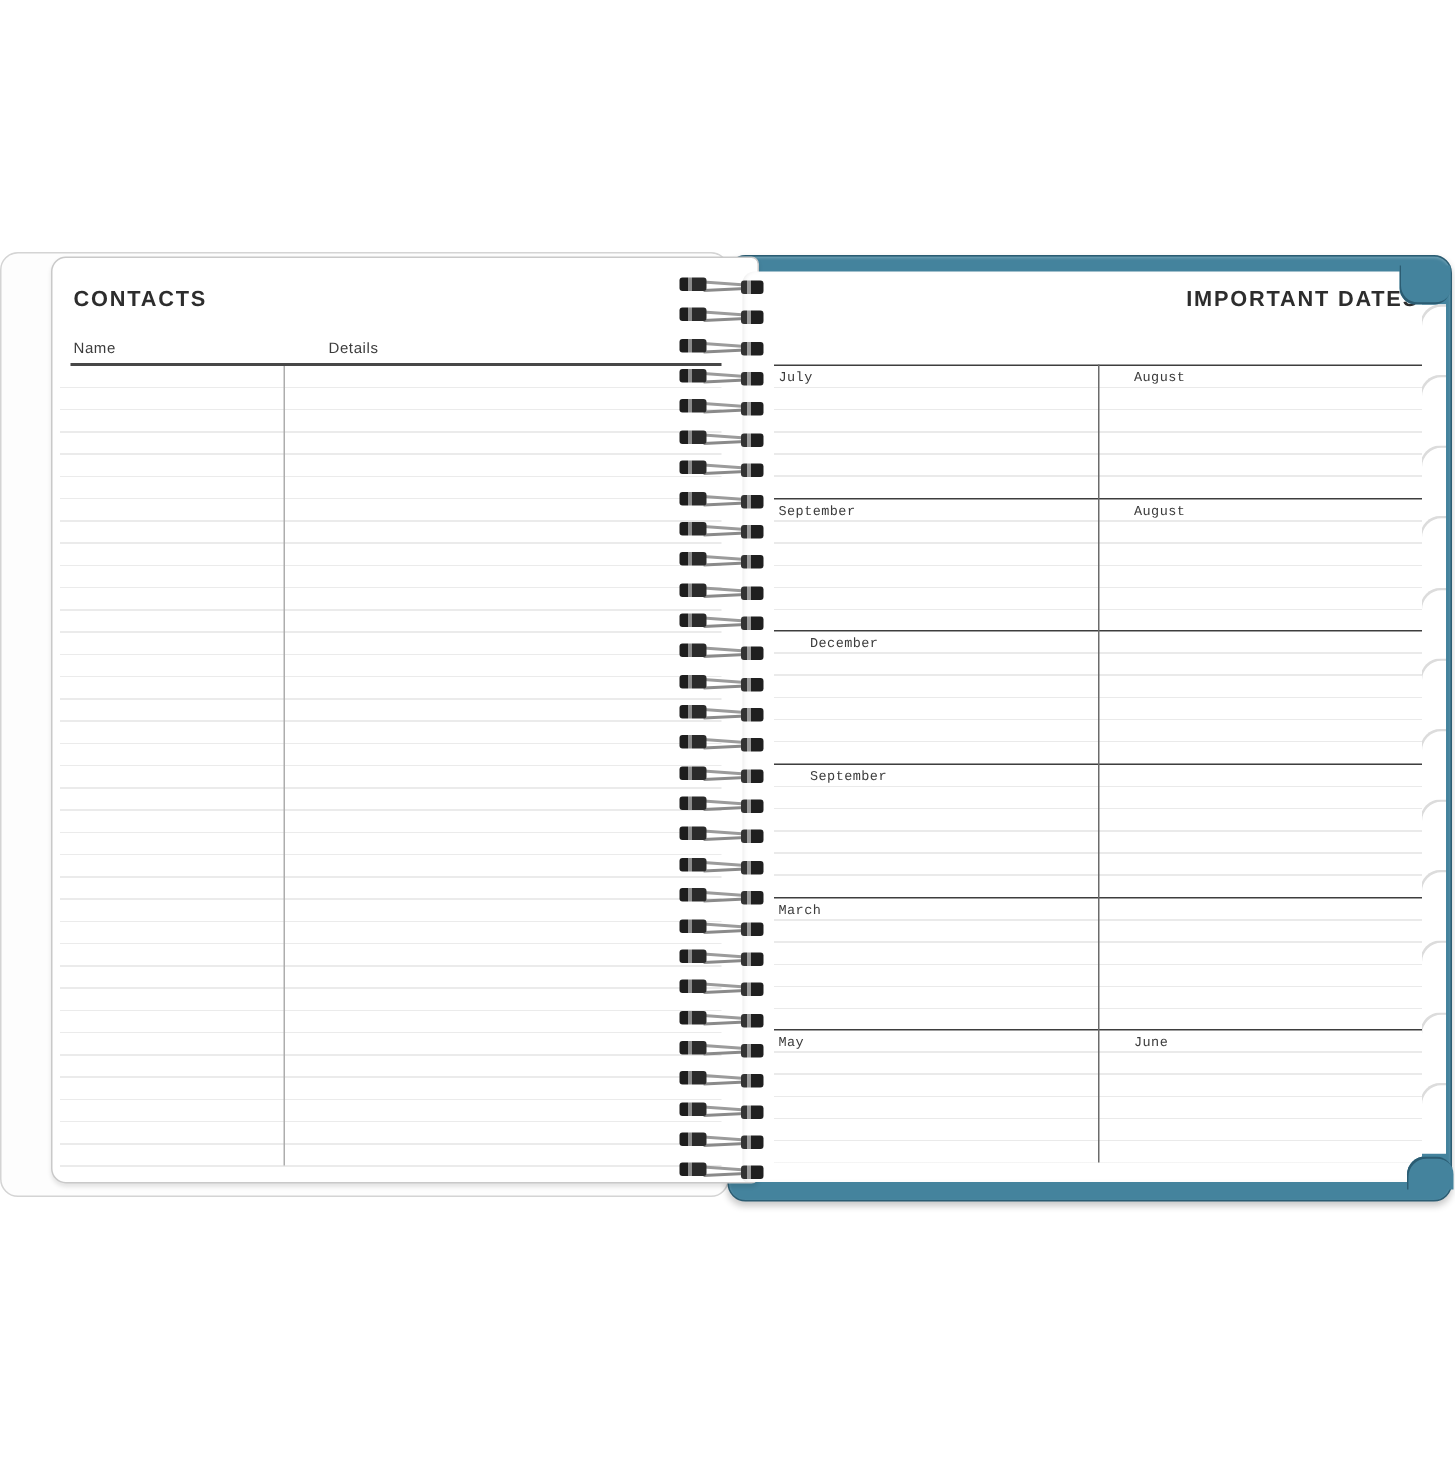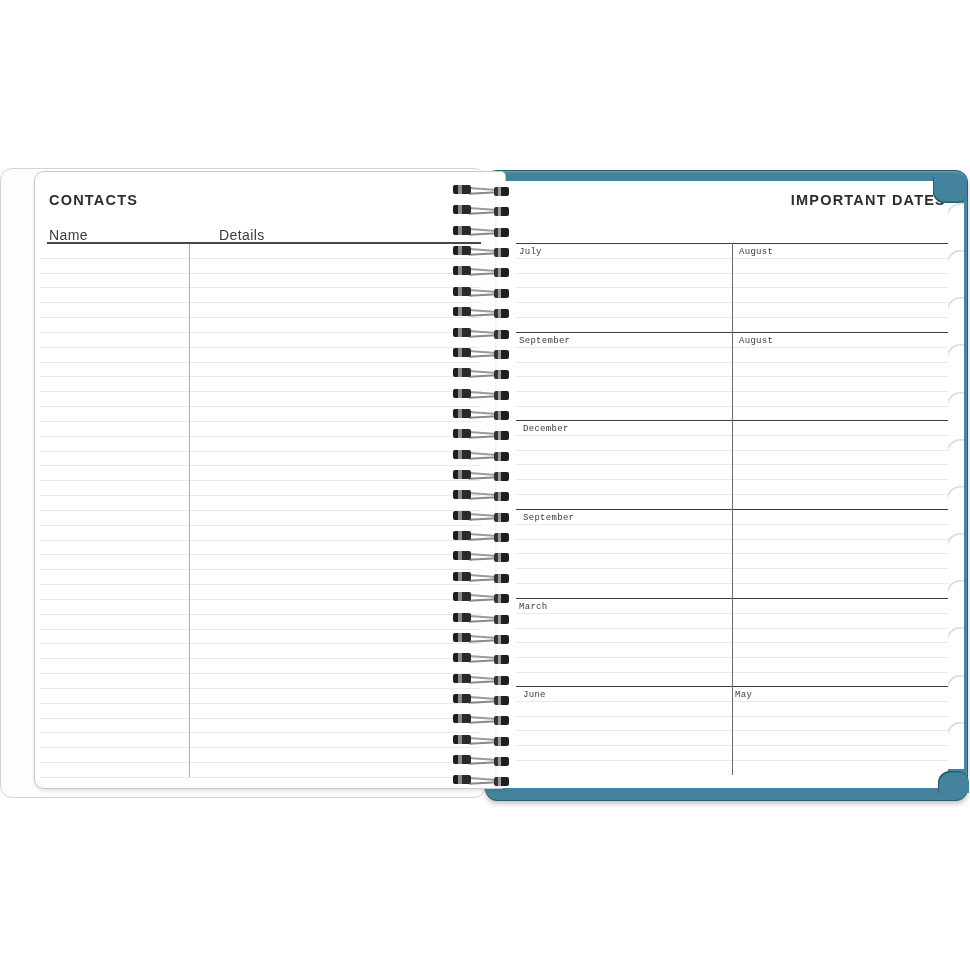--- a/index.html
+++ b/index.html
@@ -7,21 +7,21 @@
   .scene{position:relative;width:970px;height:971px;background:#fff;overflow:hidden;}
 
   
   .back-sheet{position:absolute;left:0;top:168px;width:486px;height:630px;
     background:#fdfdfd;border:1px solid #d4d4d4;border-radius:12px;box-sizing:border-box;z-index:0;}
   .left-page{position:absolute;left:8px;top:171px;width:472px;height:618px;
     background:#ffffff;border:1px solid #c9c9c9;border-radius:10px 5px 5px 10px;
     box-sizing:border-box;z-index:2;box-shadow:0 2px 3px rgba(0,0,0,.10);margin-left:26px;}
   .page-title-left{position:absolute;left:14px;top:20px;font-size:14.5px;font-weight:600;
     letter-spacing:1.2px;color:var(--text-dark,#2d2d2d);}
-  .col-label{position:absolute;top:55px;font-size:14px;color:var(--text-label,#3c3c3c);letter-spacing:.4px;}
+  .col-label{position:absolute;top:55px;font-size:10px;color:var(--text-label,#3c3c3c);letter-spacing:.4px;}
   .col-label.name{left:14px;}
   .col-label.details{left:156px;padding-left:28px;}
   .header-line{position:absolute;left:12px;top:70px;width:434px;height:2px;background:#474747;}
   .col-divider{position:absolute;left:154px;top:72px;width:1px;height:533px;background:#adadad;}
   .ruled-lines{position:absolute;left:5px;top:72px;width:441px;height:534px;
     background:repeating-linear-gradient(to bottom, transparent 0 13.83px, var(--rule-light,#ebebeb) 13.83px 14.83px);}
 
   
   .cover{position:absolute;left:485px;top:170px;width:483px;height:631px;
     background:var(--cover,#44839d);border:1.5px solid var(--cover-dark,#2b5c72);
@@ -44,21 +44,21 @@
     box-shadow:inset 2px 0 5px -3px rgba(0,0,0,.18);}
   .page-title-right{position:absolute;right:2px;top:11px;font-size:14.5px;font-weight:600;
     letter-spacing:1.2px;color:var(--text-dark,#2d2d2d);}
   .month-grid{position:absolute;left:21px;top:62px;width:432px;height:532px;font-family:Liberation Mono, monospace;}
   .month-divider{position:absolute;left:216px;top:0;width:1px;height:532px;background:#6b6b6b;}
   .month-row{position:relative;height:88.66px;box-sizing:border-box;border-top:1.5px solid var(--rule-dark,#3e3e3e);
     display:flex;
     background:repeating-linear-gradient(to bottom, transparent 0 13.78px, #eaeaea 13.78px 14.78px);}
   .month-cell{width:50%;box-sizing:border-box;}
   .month-cell .month-label{display:block;padding:3px 0 0 3px;font-size:9px;color:var(--text-label,#3c3c3c);letter-spacing:.3px;}
-  .month-cell.right .month-label{padding-left:7px;}
+  .month-cell.right .month-label{padding-left:24px;}
 
   
   .spiral{position:absolute;left:450px;top:184px;width:62px;height:606px;z-index:6;}
   .loop{position:absolute;left:0;width:62px;height:13px;}
   .loop .blob-l{position:absolute;left:3px;top:1px;width:18px;height:9px;border-radius:2px;
     background:linear-gradient(90deg,#1d1d1d 0 30%,#8a8a8a 30% 48%,#2a2a2a 48% 100%);}
   .loop .blob-r{position:absolute;left:44px;top:3px;width:15px;height:9px;border-radius:2px;
     background:linear-gradient(90deg,#333 0 25%,#9a9a9a 25% 45%,#1f1f1f 45% 100%);}
   .loop .wire1{position:absolute;left:19px;top:4px;width:28px;height:1.6px;background:#9b9b9b;transform:rotate(4deg);}
   .loop .wire2{position:absolute;left:19px;top:8px;width:28px;height:1.6px;background:#8a8a8a;transform:rotate(-3deg);}
@@ -127,25 +127,25 @@
         <div class="month-cell right">
             <span class="month-label">September</span>
           </div>
       </div>
       <div class="month-row">
         <div class="month-cell left">
             <span class="month-label">March</span>
           </div>
       </div>
       <div class="month-row">
-        <div class="month-cell right">
-            <span class="month-label">June</span>
-          </div>
         <div class="month-cell left">
             <span class="month-label">May</span>
+          </div>
+        <div class="month-cell right">
+            <span class="month-label">June</span>
           </div>
       </div>
       <div class="month-divider"></div>
     </div>
   </div>
 
   <div class="spiral">
       <div class="loop" style="top: 0px;">
         <div class="wire1"></div>
         <div class="wire2"></div>

